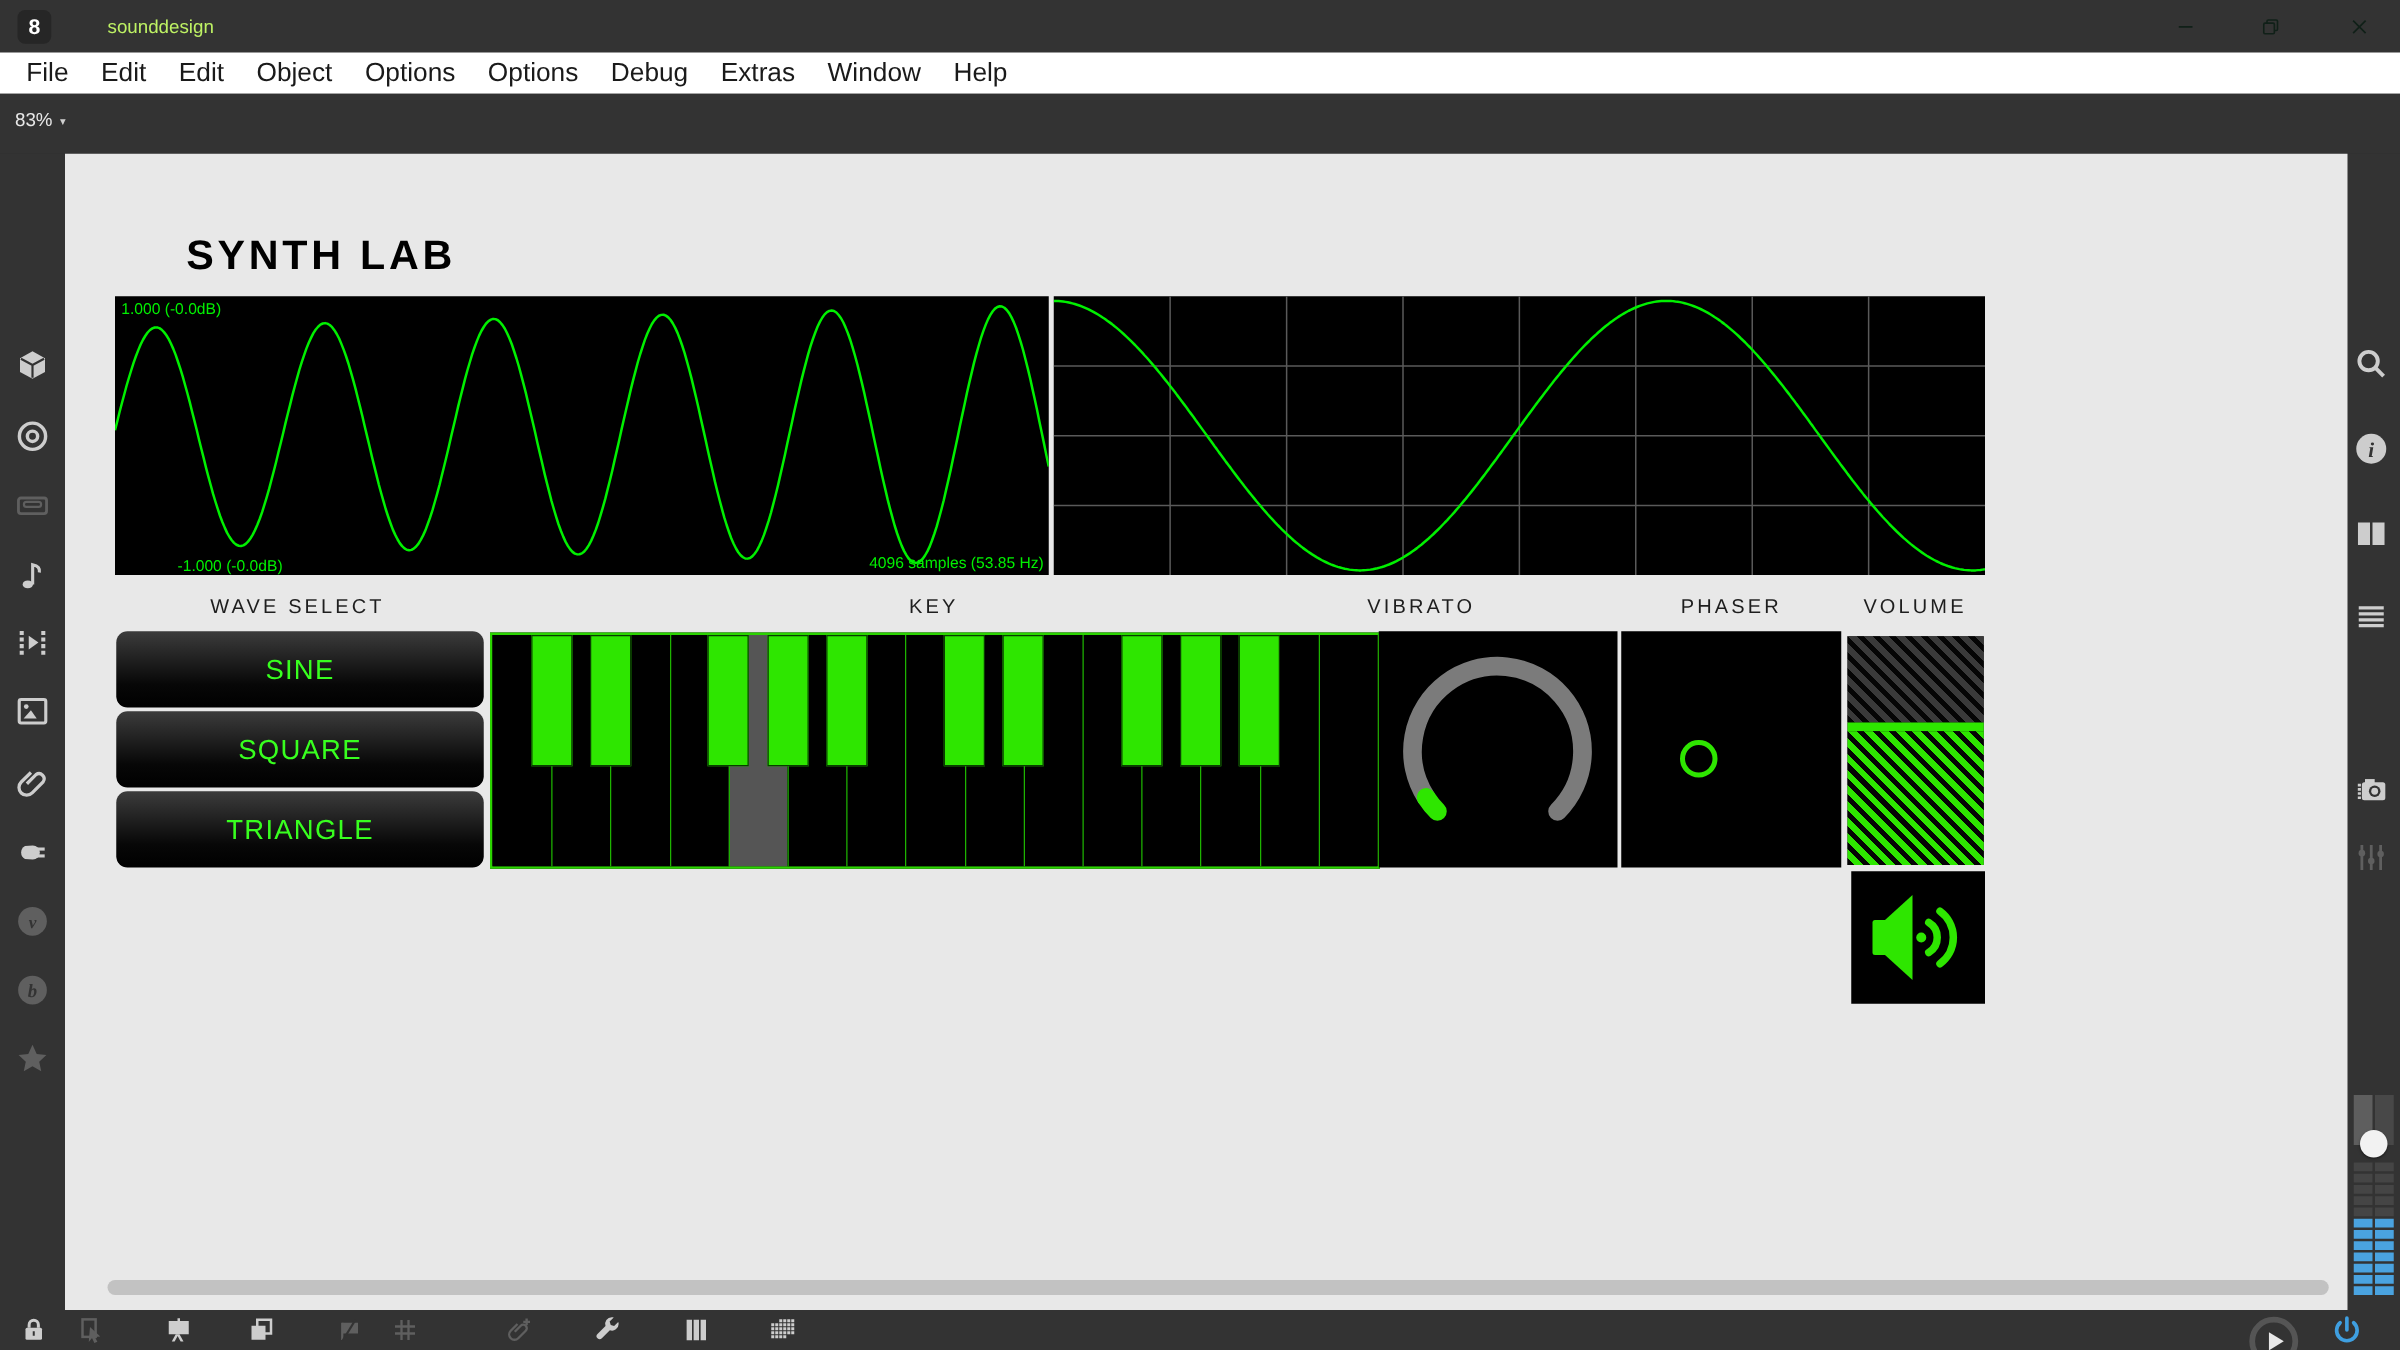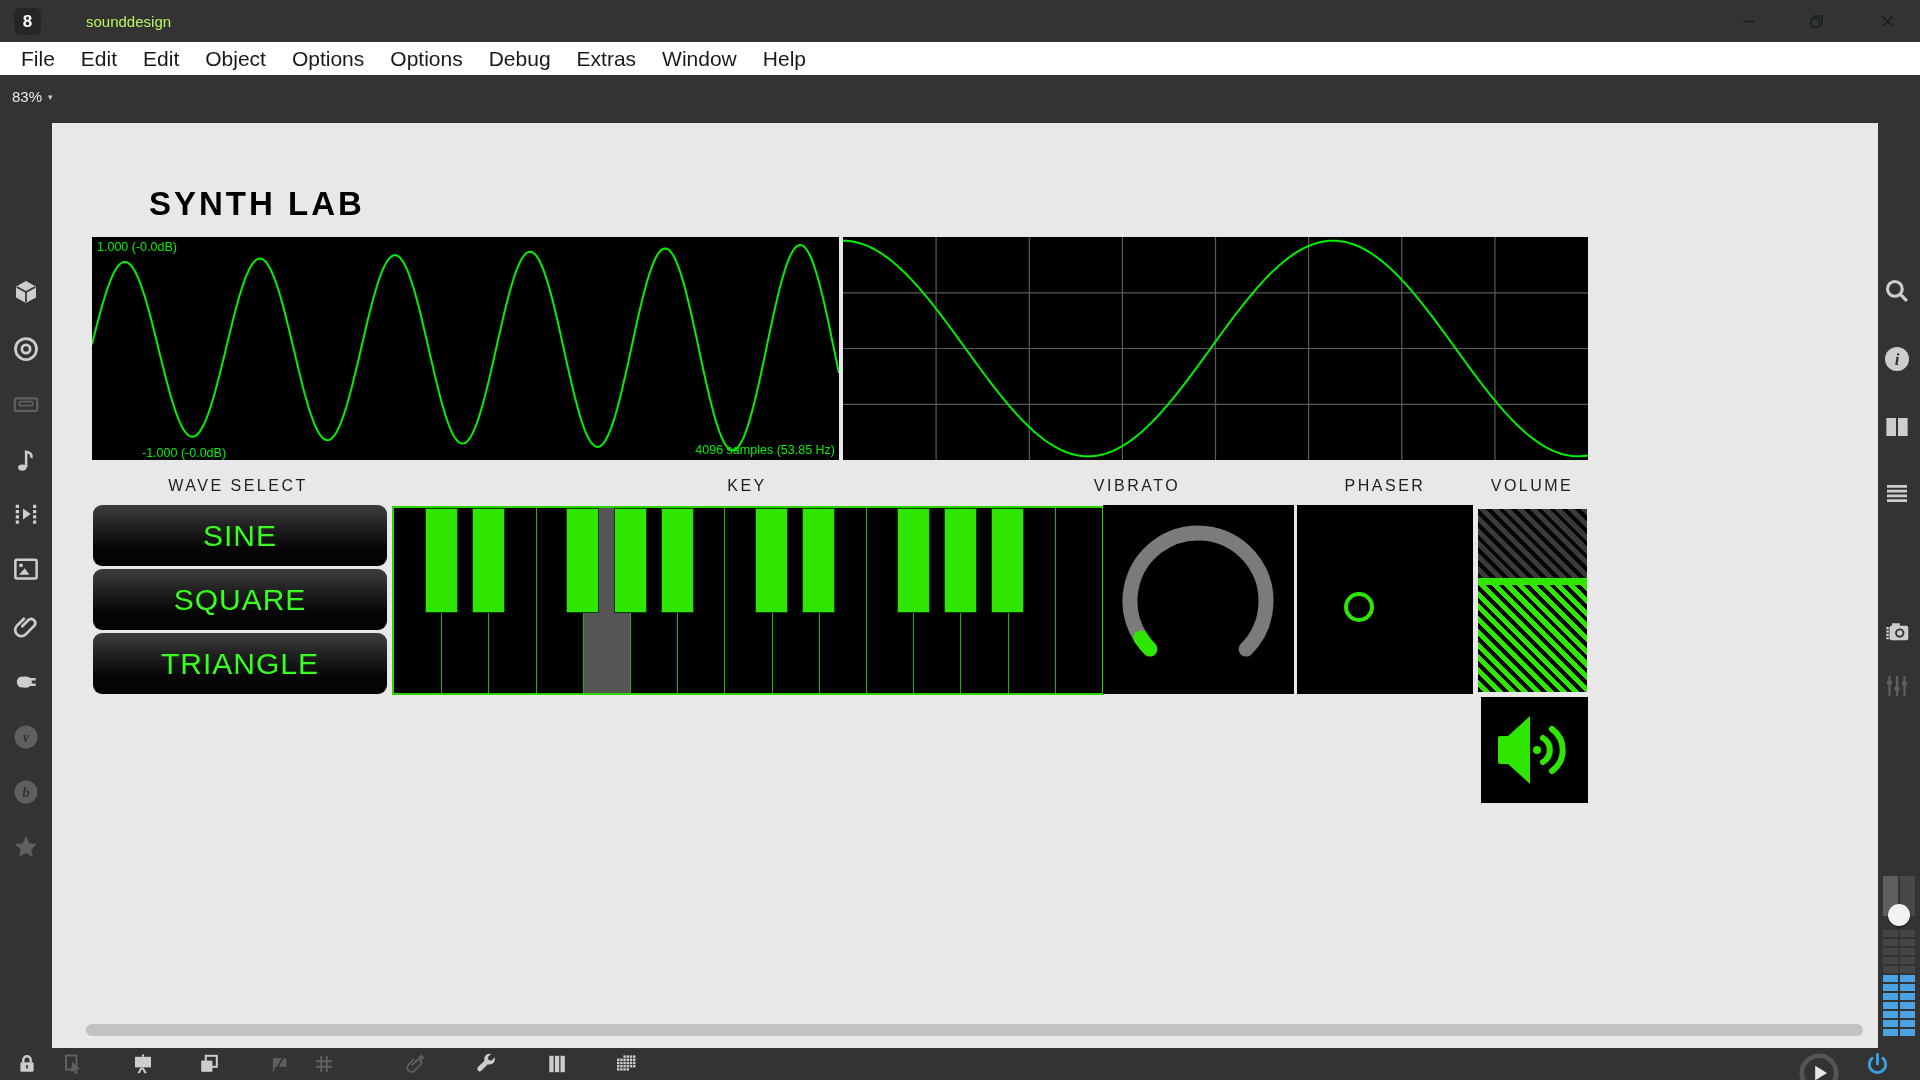--- a/index.html
+++ b/index.html
@@ -42,21 +42,21 @@
   #scope-left  { left:40px;  width:747px; }
   #scope-right { left:791px; width:745px; }
   .scope svg { position:absolute; left:0; top:0; }
   .scope-label { position:absolute; font-size:12.5px; color:#00f000; line-height:14px; }
   #lbl-top    { left:5px; top:3px; }
   #lbl-bottom { left:5px; bottom:0;margin-left:45px; }
   #lbl-samples{ right:4px; bottom:3px; }
 
   .section-label { position:absolute; top:354px; font-size:16px; letter-spacing:2.5px; color:#1e1e1e; font-weight:500; transform:translateX(-50%); white-space:nowrap; }
 
-  .wave-btn { position:absolute; left:41px; width:294px; height:61px; border-radius:9px; background:linear-gradient(#3c3c3c, #070707 70%, #000); display:flex; align-items:center; justify-content:center; font-size:30px; letter-spacing:1px; color:#38ff1f; }
+  .wave-btn { position:absolute; left:41px; width:294px; height:61px; border-radius:9px; background:linear-gradient(#3c3c3c, #070707 70%, #000); display:flex; align-items:center; justify-content:center; font-size:22px; letter-spacing:1px; color:#38ff1f; }
 
   #keyboard { position:absolute; left:340px; top:383px; width:712px; height:189px; background:#000; border:2px solid #2bd400; }
   .wkey { position:absolute; top:0; height:100%; background:#000; }
   .wkey.sel { background:#555; }
   .wkey.div { border-left:1px solid #1db300; }
   .bkey { position:absolute; top:0; height:105px; width:33px; background:#2ee600; border:1px solid #093c00; }
 
   #vibrato-panel { position:absolute; left:1051px; top:382px; width:191px; height:189px; background:#000; }
   #phaser-panel  { position:absolute; left:1245px; top:382px; width:176px; height:189px; background:#000; }
   #phaser-led { position:absolute; left:47px; top:87px; width:30px; height:30px; border:4px solid #2ee600; border-radius:50%; }

